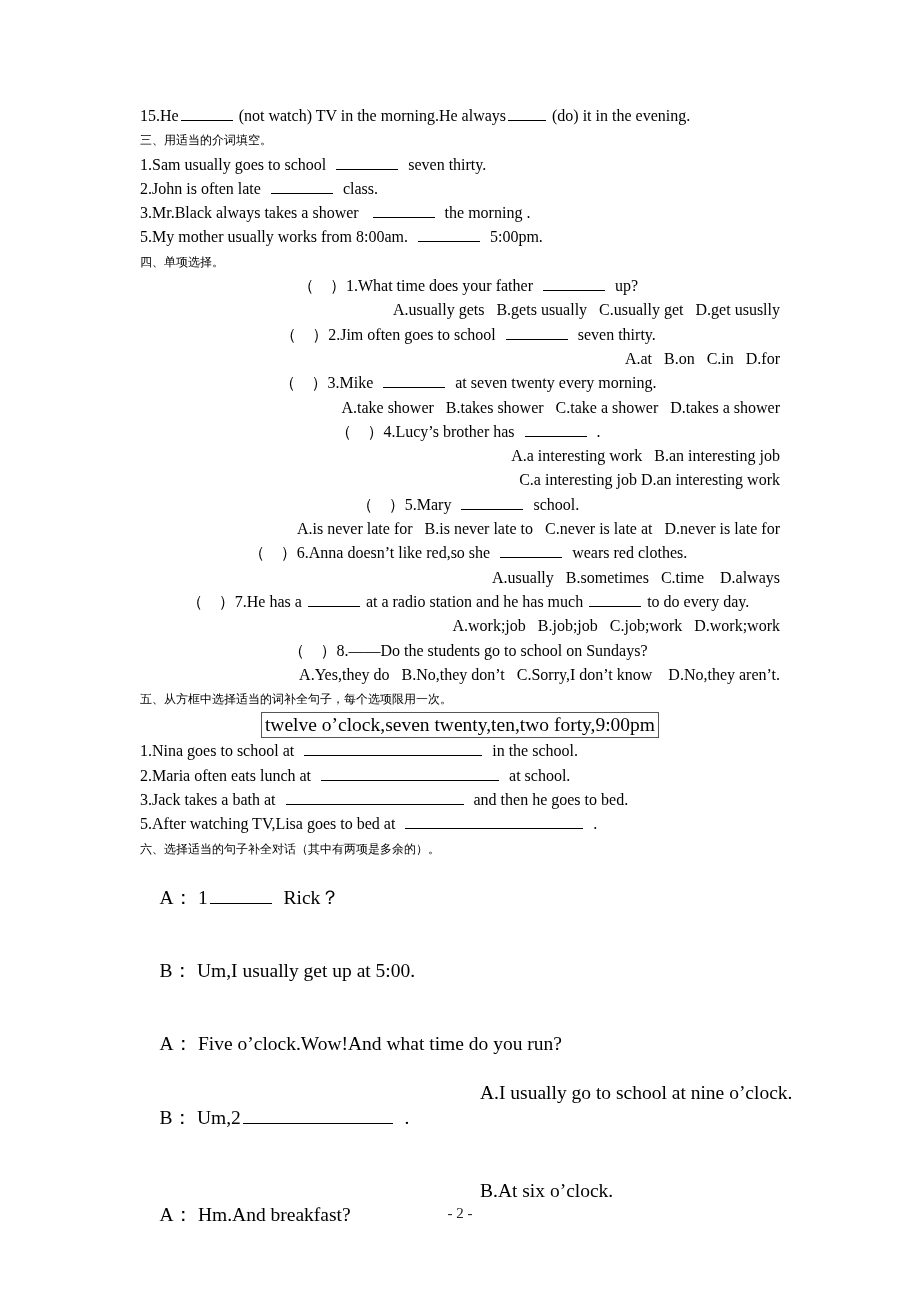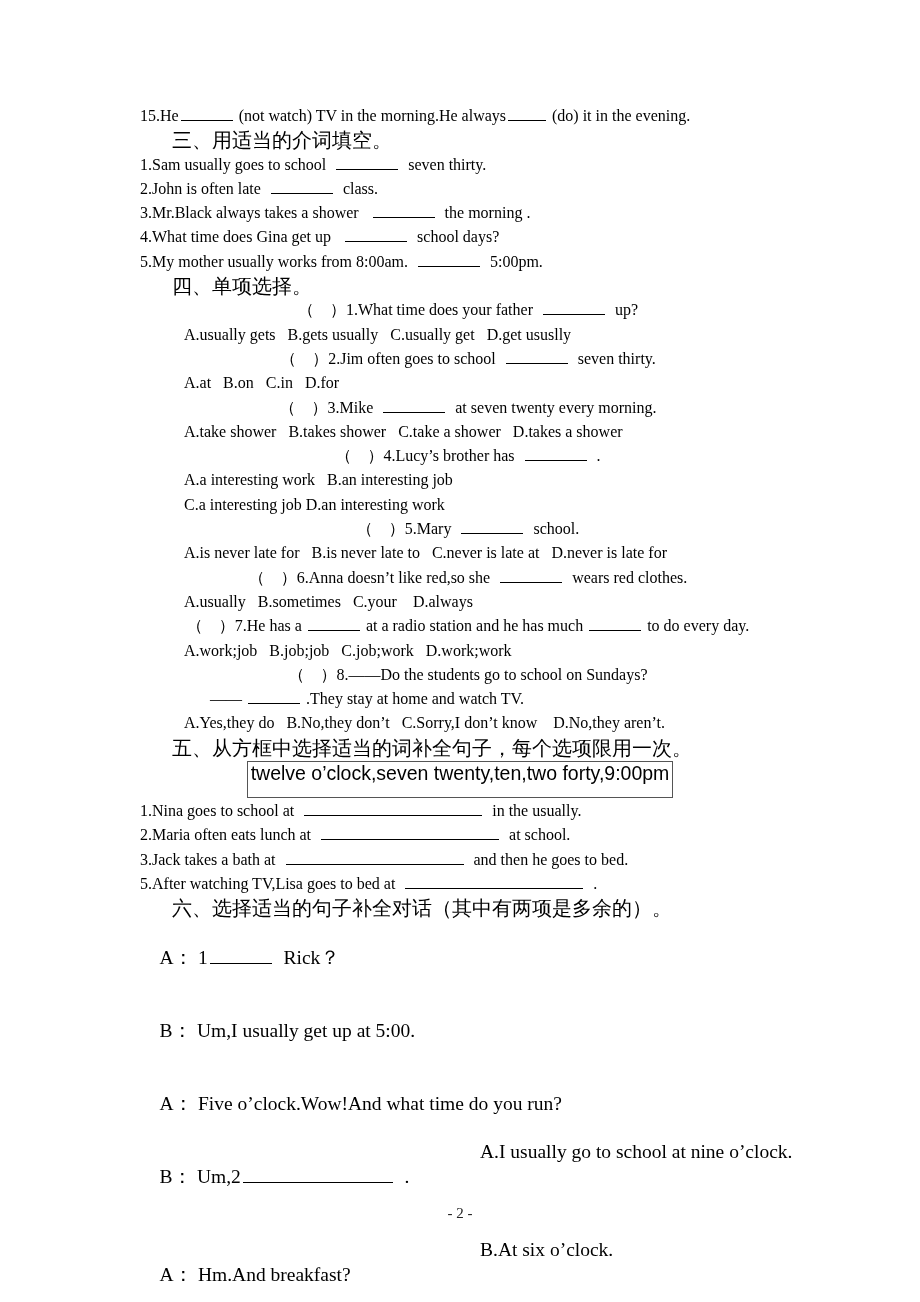--- a/index.html
+++ b/index.html
@@ -24,28 +24,28 @@
     padding: 104px 140px 0 140px;
   }
   .line {
     font-size: 16px;
     line-height: 24.3px;
     white-space: pre;
     letter-spacing: 0px;
   }
   .cn {
     font-family: Liberation Serif, serif;
-    font-size: 20px;
+    font-size: 12px;
     line-height: 24.3px;
     white-space: pre;
     color: #000;
-    margin-left: 32px;
   }
   .indent-opt {
     padding-left: 44px;
+    text-align: right;
   }
   .indent-q {
     padding-left: 16px;
     text-align: center;
   }
   .indent-sub {
     padding-left: 70px;
   }
   
   .blank {
@@ -63,25 +63,25 @@
 
   
   .wordbox-row {
     text-align: center;
     margin-top: 1px;
     margin-bottom: 1px;
   }
   .wordbox {
     display: inline-block;
     border: 1.4px solid #555;
-    padding: 0px 3px 12px 3px;
+    padding: 0px 3px 1px 3px;
     font-size: 19.5px;
     line-height: 23px;
     white-space: pre;
-    font-family: Liberation Sans, sans-serif;
+    font-family: Liberation Serif, serif;
   }
 
   
   .dlg-row {
     position: relative;
     font-size: 19.5px;
     line-height: 24.3px;
     white-space: pre;
     min-height: 24.3px;
   }
@@ -118,21 +118,20 @@
   <div class="line"><span>15.He</span><span class="blank b-m"></span> <span>(not watch) TV in the morning.He always</span><span class="blank b-s"></span> <span>(do) it in the evening.</span></div>
 
   <div class="cn">三、用适当的介词填空。</div>
 
   <div class="line"><span>1.Sam usually goes to school</span>  <span class="blank b-l"></span>  <span>seven thirty.</span></div>
 
   <div class="line"><span>2.John is often late</span>  <span class="blank b-l"></span>  <span>class.</span></div>
 
   <div class="line"><span>3.Mr.Black always takes a shower</span>   <span class="blank b-l"></span>  <span>the morning .</span></div>
 
-  <div class="line"><span>4.What time does Gina get up</span>   <span class="blank b-l"></span>  <span>school days?</span></div>
 
   <div class="line"><span>5.My mother usually works from 8:00am.</span>  <span class="blank b-l"></span>  <span>5:00pm.</span></div>
 
   <div class="cn">四、单项选择。</div>
 
   <div class="line indent-q"><span>（    ）</span><span>1.</span><span>What time does your father</span>  <span class="blank b-l"></span>  <span>up?</span></div>
   <div class="line indent-opt"><span>A.usually gets</span>   <span>B.gets usually</span>   <span>C.usually get</span>   <span>D.get ususlly</span></div>
 
   <div class="line indent-q"><span>（    ）</span><span>2.</span><span>Jim often goes to school</span>  <span class="blank b-l"></span>  <span>seven thirty.</span></div>
   <div class="line indent-opt"><span>A.at</span>   <span>B.on</span>   <span>C.in</span>   <span>D.for</span></div>
@@ -141,36 +140,35 @@
   <div class="line indent-opt"><span>A.take shower</span>   <span>B.takes shower</span>   <span>C.take a shower</span>   <span>D.takes a shower</span></div>
 
   <div class="line indent-q"><span>（    ）</span><span>4.</span><span>Lucy’s brother has</span>  <span class="blank b-l"></span>  <span>.</span></div>
   <div class="line indent-opt"><span>A.a interesting work</span>   <span>B.an interesting job</span></div>
   <div class="line indent-opt">C.a interesting job D.an interesting work</div>
 
   <div class="line indent-q"><span>（    ）</span><span>5.</span><span>Mary</span>  <span class="blank b-l"></span>  <span>school.</span></div>
   <div class="line indent-opt"><span>A.is never late for</span>   <span>B.is never late to</span>   <span>C.never is late at</span>   <span>D.never is late for</span></div>
 
   <div class="line indent-q"><span>（    ）</span><span>6.</span><span>Anna doesn’t like red,so she</span>  <span class="blank b-l"></span>  <span>wears red clothes.</span></div>
-  <div class="line indent-opt"><span>A.usually</span>   <span>B.sometimes</span>   <span>C.your</span>    <span>D.always</span></div>
+  <div class="line indent-opt"><span>A.usually</span>   <span>B.sometimes</span>   <span>C.time</span>    <span>D.always</span></div>
 
   <div class="line indent-q"><span>（    ）</span><span>7.</span><span>He has a</span> <span class="blank b-m"></span> <span>at a radio station and he has much</span> <span class="blank b-m"></span> <span>to do every day.</span></div>
   <div class="line indent-opt"><span>A.work;job</span>   <span>B.job;job</span>   <span>C.job;work</span>   <span>D.work;work</span></div>
 
   <div class="line indent-q"><span>（    ）</span><span>8.</span><span>——Do the students go to school on Sundays?</span></div>
-  <div class="line indent-sub"><span>——</span> <span class="blank b-m"></span> <span>.They stay at home and watch TV.</span></div>
   <div class="line indent-opt"><span>A.Yes,they do</span>   <span>B.No,they don’t</span>   <span>C.Sorry,I don’t know</span>    <span>D.No,they aren’t.</span></div>
 
   <div class="cn">五、从方框中选择适当的词补全句子，每个选项限用一次。</div>
 
   <div class="wordbox-row">
     <span class="wordbox">twelve o’clock,seven twenty,ten,two forty,9:00pm</span>
   </div>
 
-  <div class="line"><span>1.Nina goes to school at</span>  <span class="blank b-xxl"></span>  <span>in the usually.</span></div>
+  <div class="line"><span>1.Nina goes to school at</span>  <span class="blank b-xxl"></span>  <span>in the school.</span></div>
 
   <div class="line"><span>2.Maria often eats lunch at</span>  <span class="blank b-xxl"></span>  <span>at school.</span></div>
 
   <div class="line"><span>3.Jack takes a bath at</span>  <span class="blank b-xxl"></span>  <span>and then he goes to bed.</span></div>
 
 
   <div class="line"><span>5.After watching TV,Lisa goes to bed at</span>  <span class="blank b-xxl"></span>  <span>.</span></div>
 
   <div class="cn">六、选择适当的句子补全对话（其中有两项是多余的）。</div>
 

